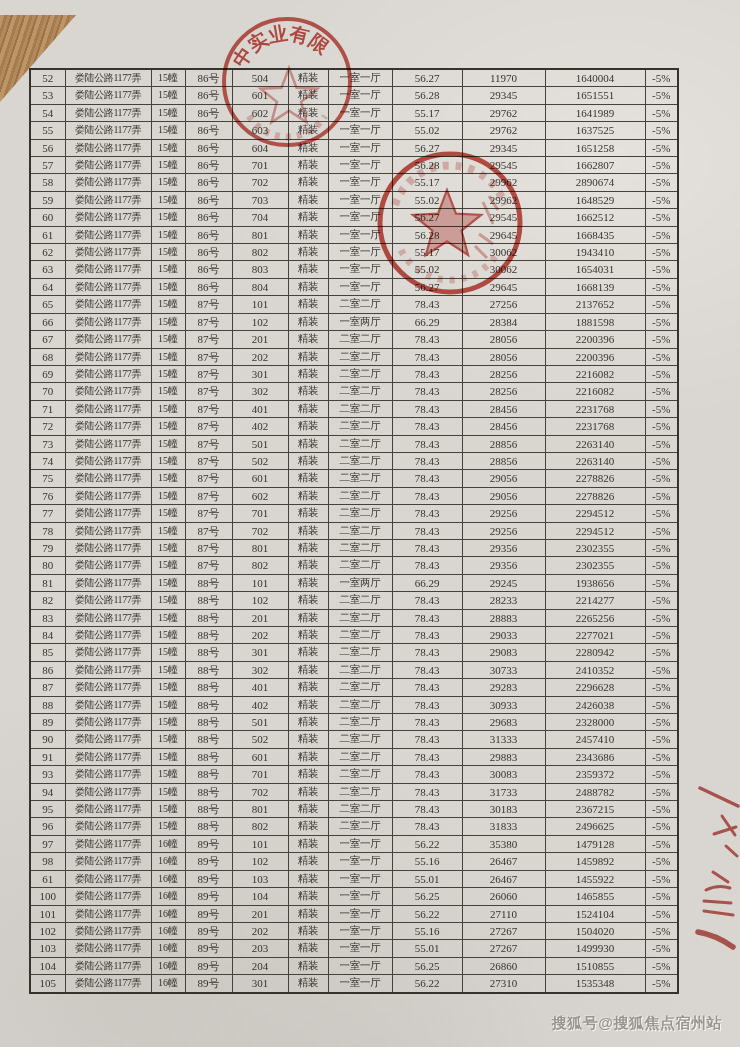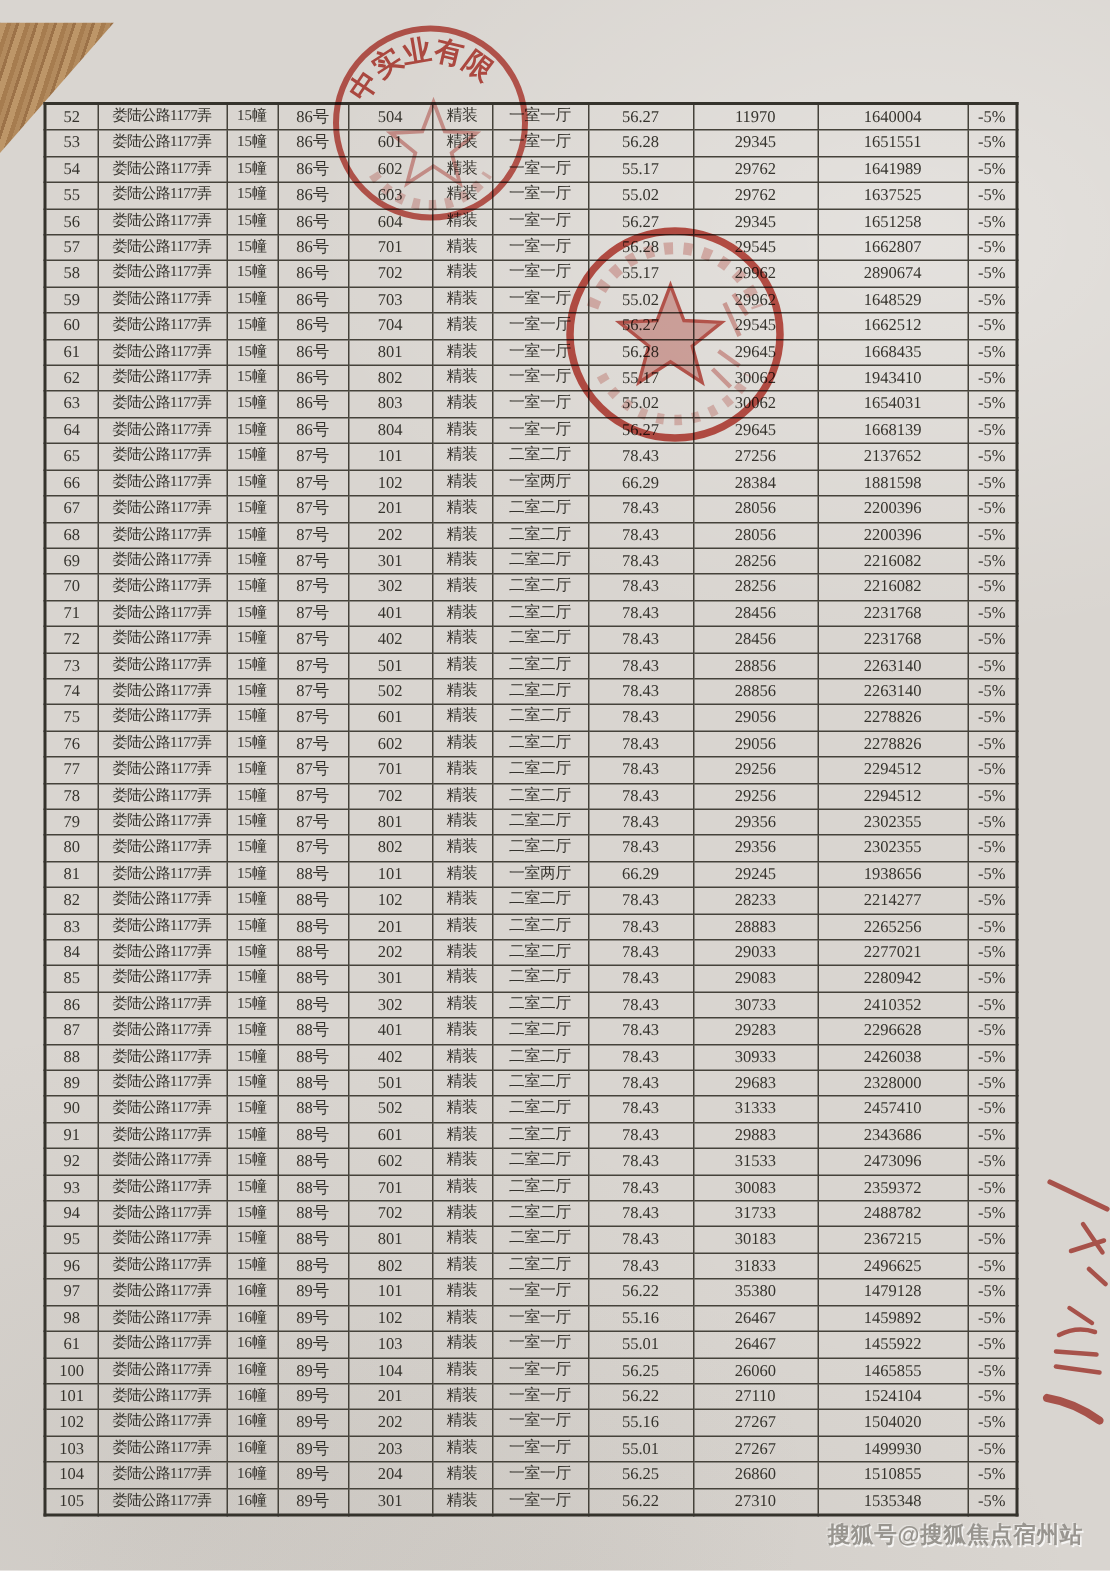--- a/index.html
+++ b/index.html
@@ -589,33 +589,20 @@
           <td>88号</td>
           <td>601</td>
           <td>精装</td>
           <td>二室二厅</td>
           <td>78.43</td>
           <td>29883</td>
           <td>2343686</td>
           <td>-5%</td>
         </tr>
         <tr>
-          <td>92</td>
-          <td>娄陆公路1177弄</td>
-          <td>15幢</td>
-          <td>88号</td>
-          <td>602</td>
-          <td>精装</td>
-          <td>二室二厅</td>
-          <td>78.43</td>
-          <td>31533</td>
-          <td>2473096</td>
-          <td>-5%</td>
-        </tr>
-        <tr>
           <td>93</td>
           <td>娄陆公路1177弄</td>
           <td>15幢</td>
           <td>88号</td>
           <td>701</td>
           <td>精装</td>
           <td>二室二厅</td>
           <td>78.43</td>
           <td>30083</td>
           <td>2359372</td>

